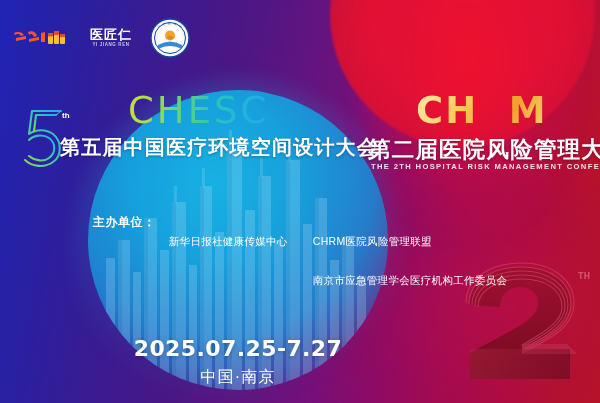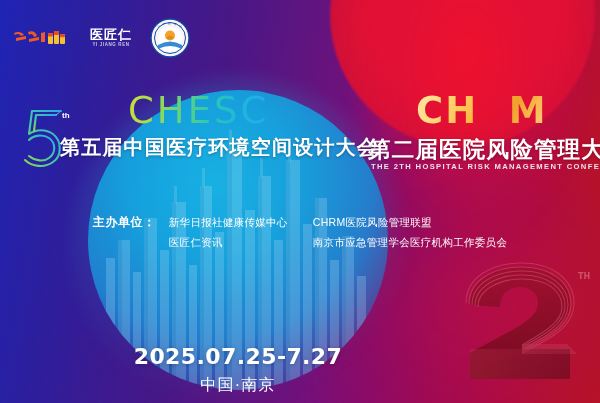--- a/index.html
+++ b/index.html
@@ -175,26 +175,26 @@
     display:flex;justify-content:center;
   }
   .org-inner{display:flex;align-items:flex-start;gap:0;}
   .org-label{
     font-size:12px;font-weight:700;color:#ffffff;letter-spacing:.6px;
     width:76px;line-height:20px;
   }
   .org-col{display:flex;flex-direction:column;}
   .org-col-a{width:144px;}
   .org-item{
-    font-size:10.5px;color:#ffffff;line-height:20px;white-space:nowrap;letter-spacing:.3px;
+    font-size:10.5px;color:#ffffff;line-height:20px;white-space:nowrap;letter-spacing:.3px;margin-top:19px;
   }
 
   
   .datewrap{
-    position:absolute;left:0;top:336px;width:476px;text-align:center;z-index:8;margin-top:8px;
+    position:absolute;left:0;top:336px;width:476px;text-align:center;z-index:8;
   }
   .date{
     font-size:22px;font-weight:800;color:#ffffff;letter-spacing:.4px;
     font-family:"DejaVu Sans",sans-serif;
     text-shadow:0 1px 4px rgba(0,0,0,.25);
   }
   .place{
     margin-top:6px;
     font-size:16px;color:#ffffff;letter-spacing:1.2px;
   }
@@ -368,21 +368,20 @@
       <div class="cn-main2">第二届医院风险管理大会</div>
       <div class="en-main2">THE 2TH HOSPITAL RISK MANAGEMENT CONFERENCE</div>
     </div>
   </div>
 
   <div class="organizers">
     <div class="org-inner">
       <div class="org-label">主办单位：</div>
       <div class="org-col org-col-a">
         <div class="org-item">新华日报社健康传媒中心</div>
-        <div class="org-item">医匠仁资讯</div>
       </div>
       <div class="org-col">
         <div class="org-item">CHRM医院风险管理联盟</div>
         <div class="org-item">南京市应急管理学会医疗机构工作委员会</div>
       </div>
     </div>
   </div>
 
   <div class="datewrap">
     <div class="date">2025.07.25-7.27</div>

